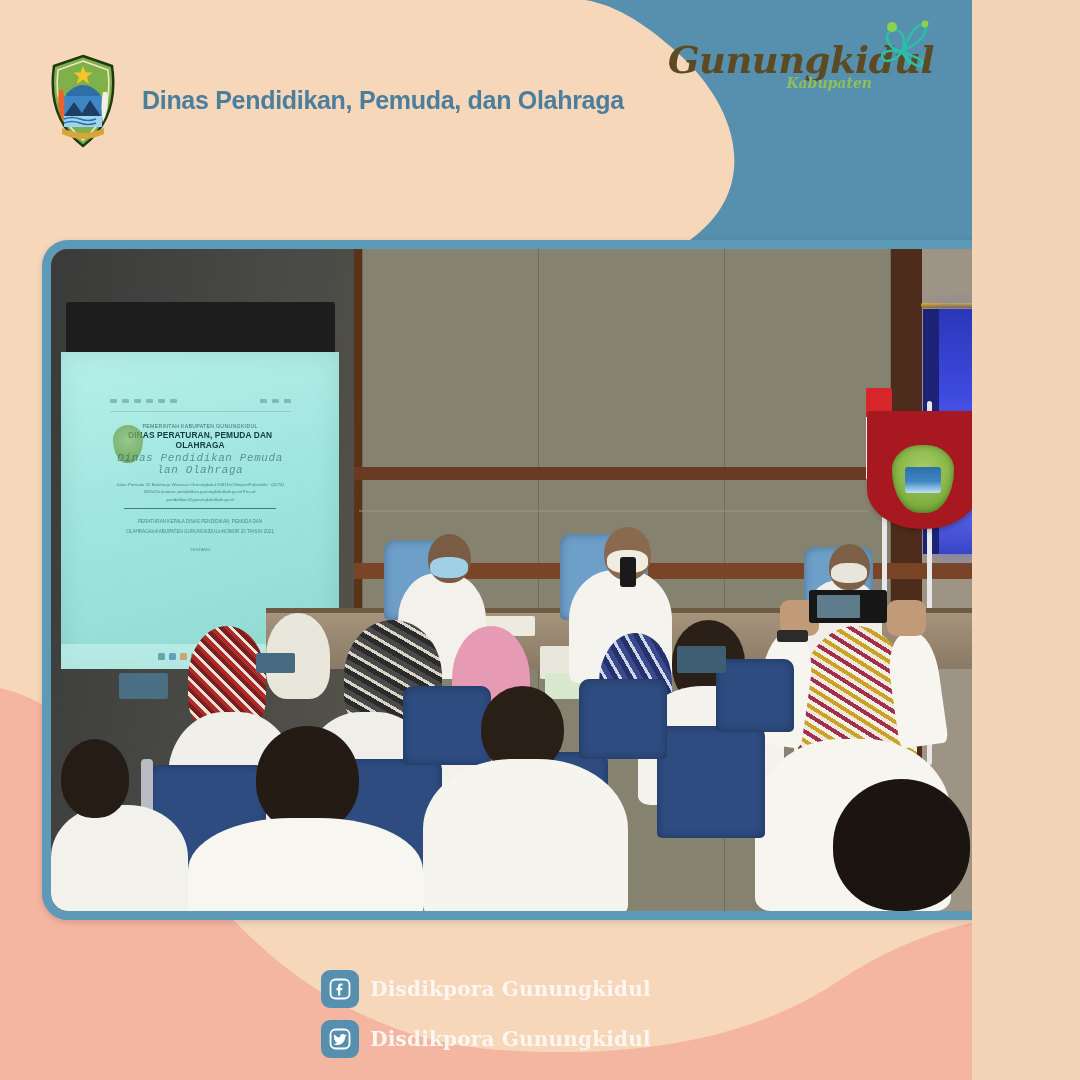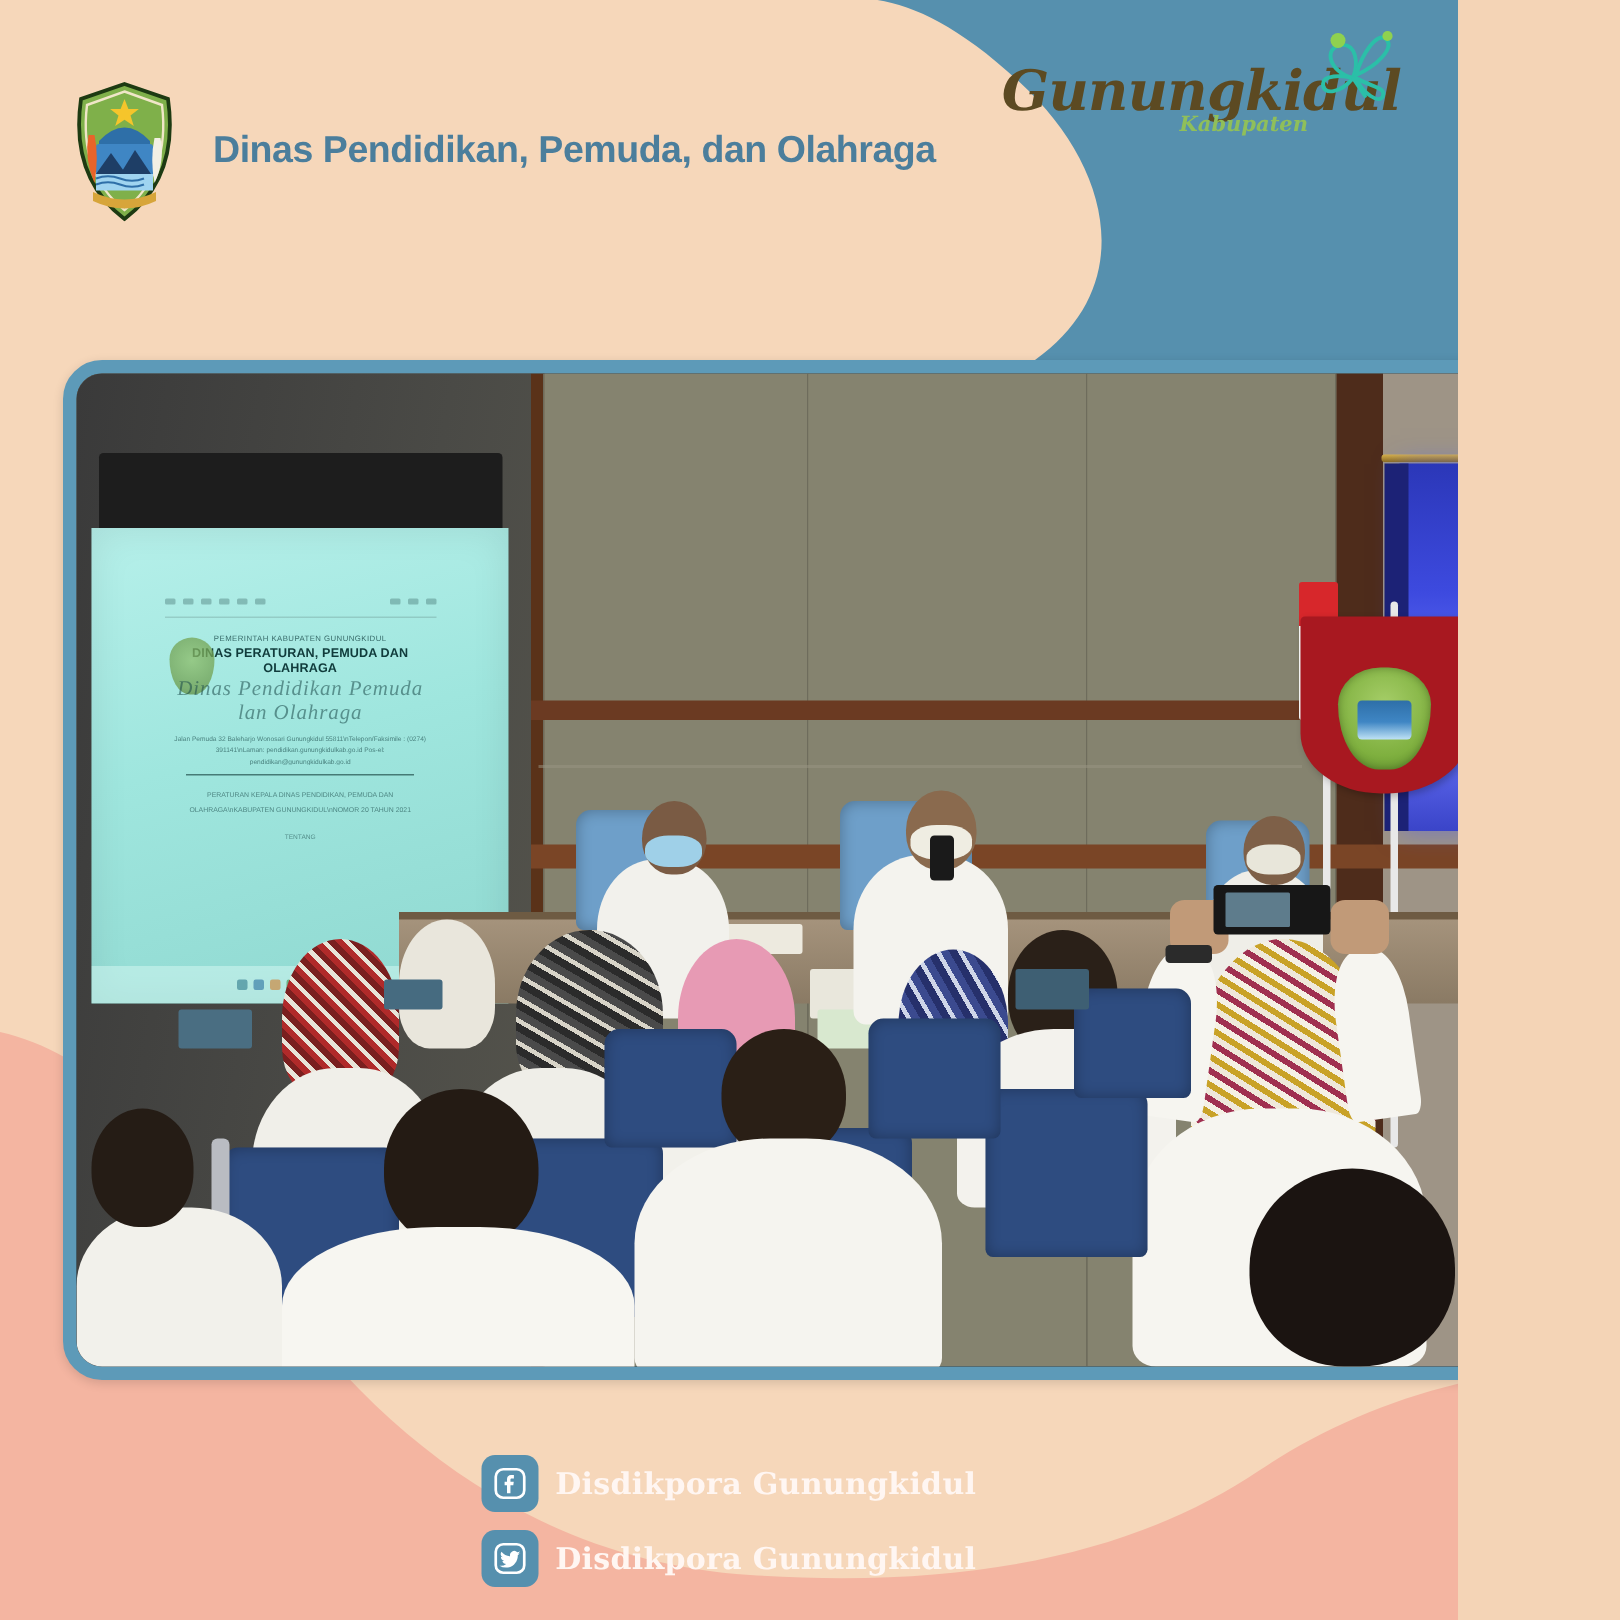--- a/index.html
+++ b/index.html
@@ -75,21 +75,21 @@
   .scr-tb-dot { width:7px; height:4px; background:rgba(20,60,60,.28); border-radius:1px; }
   .scr-doc { margin-top:6%; text-align:center; position:relative; }
   .scr-emblem {
     position:absolute; left:2%; top:2px; width:30px; height:38px;
     border-radius:50% 50% 45% 45%/ 38% 38% 62% 62%;
     background:radial-gradient(circle at 50% 40%,#8fbf6a 0%,#6d9c4c 70%,#4f7a33 100%);
     opacity:.75;
   }
   .scr-l1 { font-size:5.2px; color:#1b4a4a; letter-spacing:.3px; opacity:.8; }
   .scr-l2 { font-size:8.4px; font-weight:bold; color:#103b3b; letter-spacing:.1px; margin-top:1px; }
-  .scr-l3 { font-family:Liberation Serif, serif; font-style:italic; font-size:14px;
+  .scr-l3 { font-family:Liberation Mono, monospace; font-style:italic; font-size:11px;
     color:#1b4a4a; opacity:.55; margin-top:2px; letter-spacing:.6px; }
   .scr-l4 { font-size:4.4px; color:#1b4a4a; opacity:.65; margin-top:5px; line-height:1.65; }
   .scr-hr { height:1.5px; background:#17423f; opacity:.65; margin:5px 8% 0; }
   .scr-l5 { font-size:4.6px; color:#1b4a4a; opacity:.62; margin-top:8px; line-height:2.1; }
   .scr-l6 { font-size:4.4px; color:#1b4a4a; opacity:.55; margin-top:10px; }
   .scr-taskbar { position:absolute; left:0; right:0; bottom:0; height:8%;
     background:rgba(210,245,240,.55); display:flex; align-items:center;
     justify-content:center; gap:4px; }
   .tb-ico { width:7px; height:7px; border-radius:1.5px; background:#2f7a8c; opacity:.6; }
 

